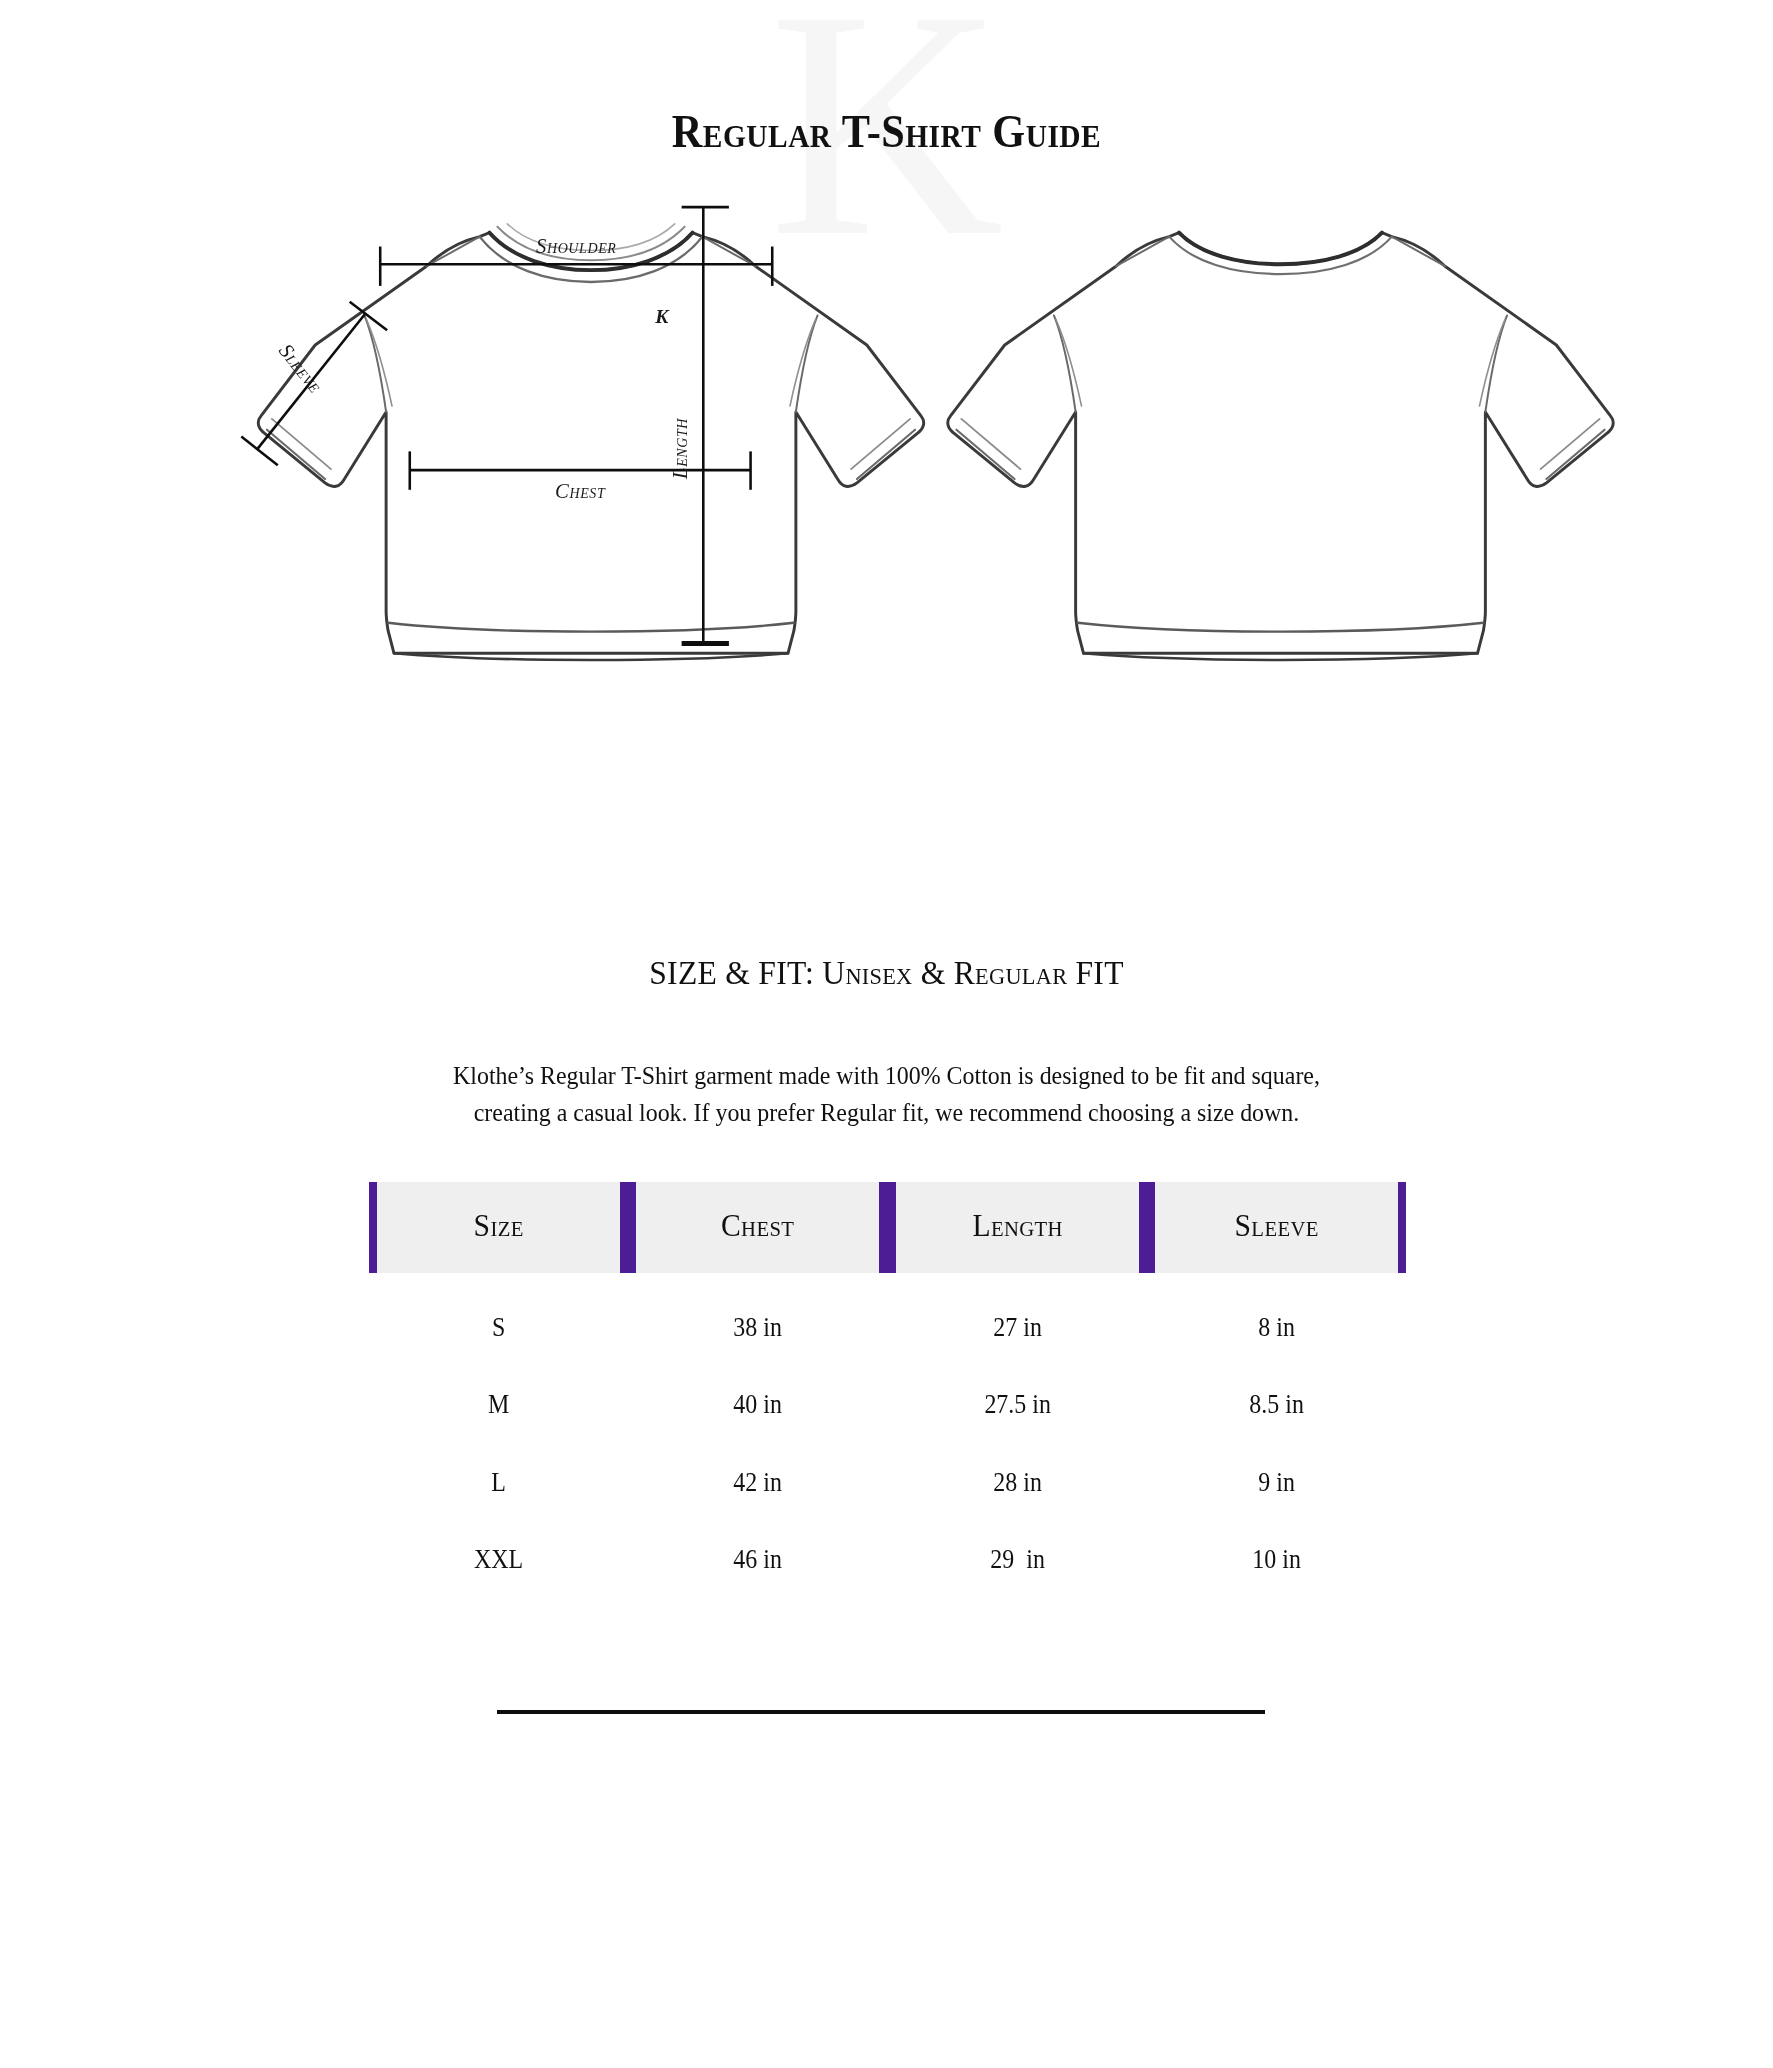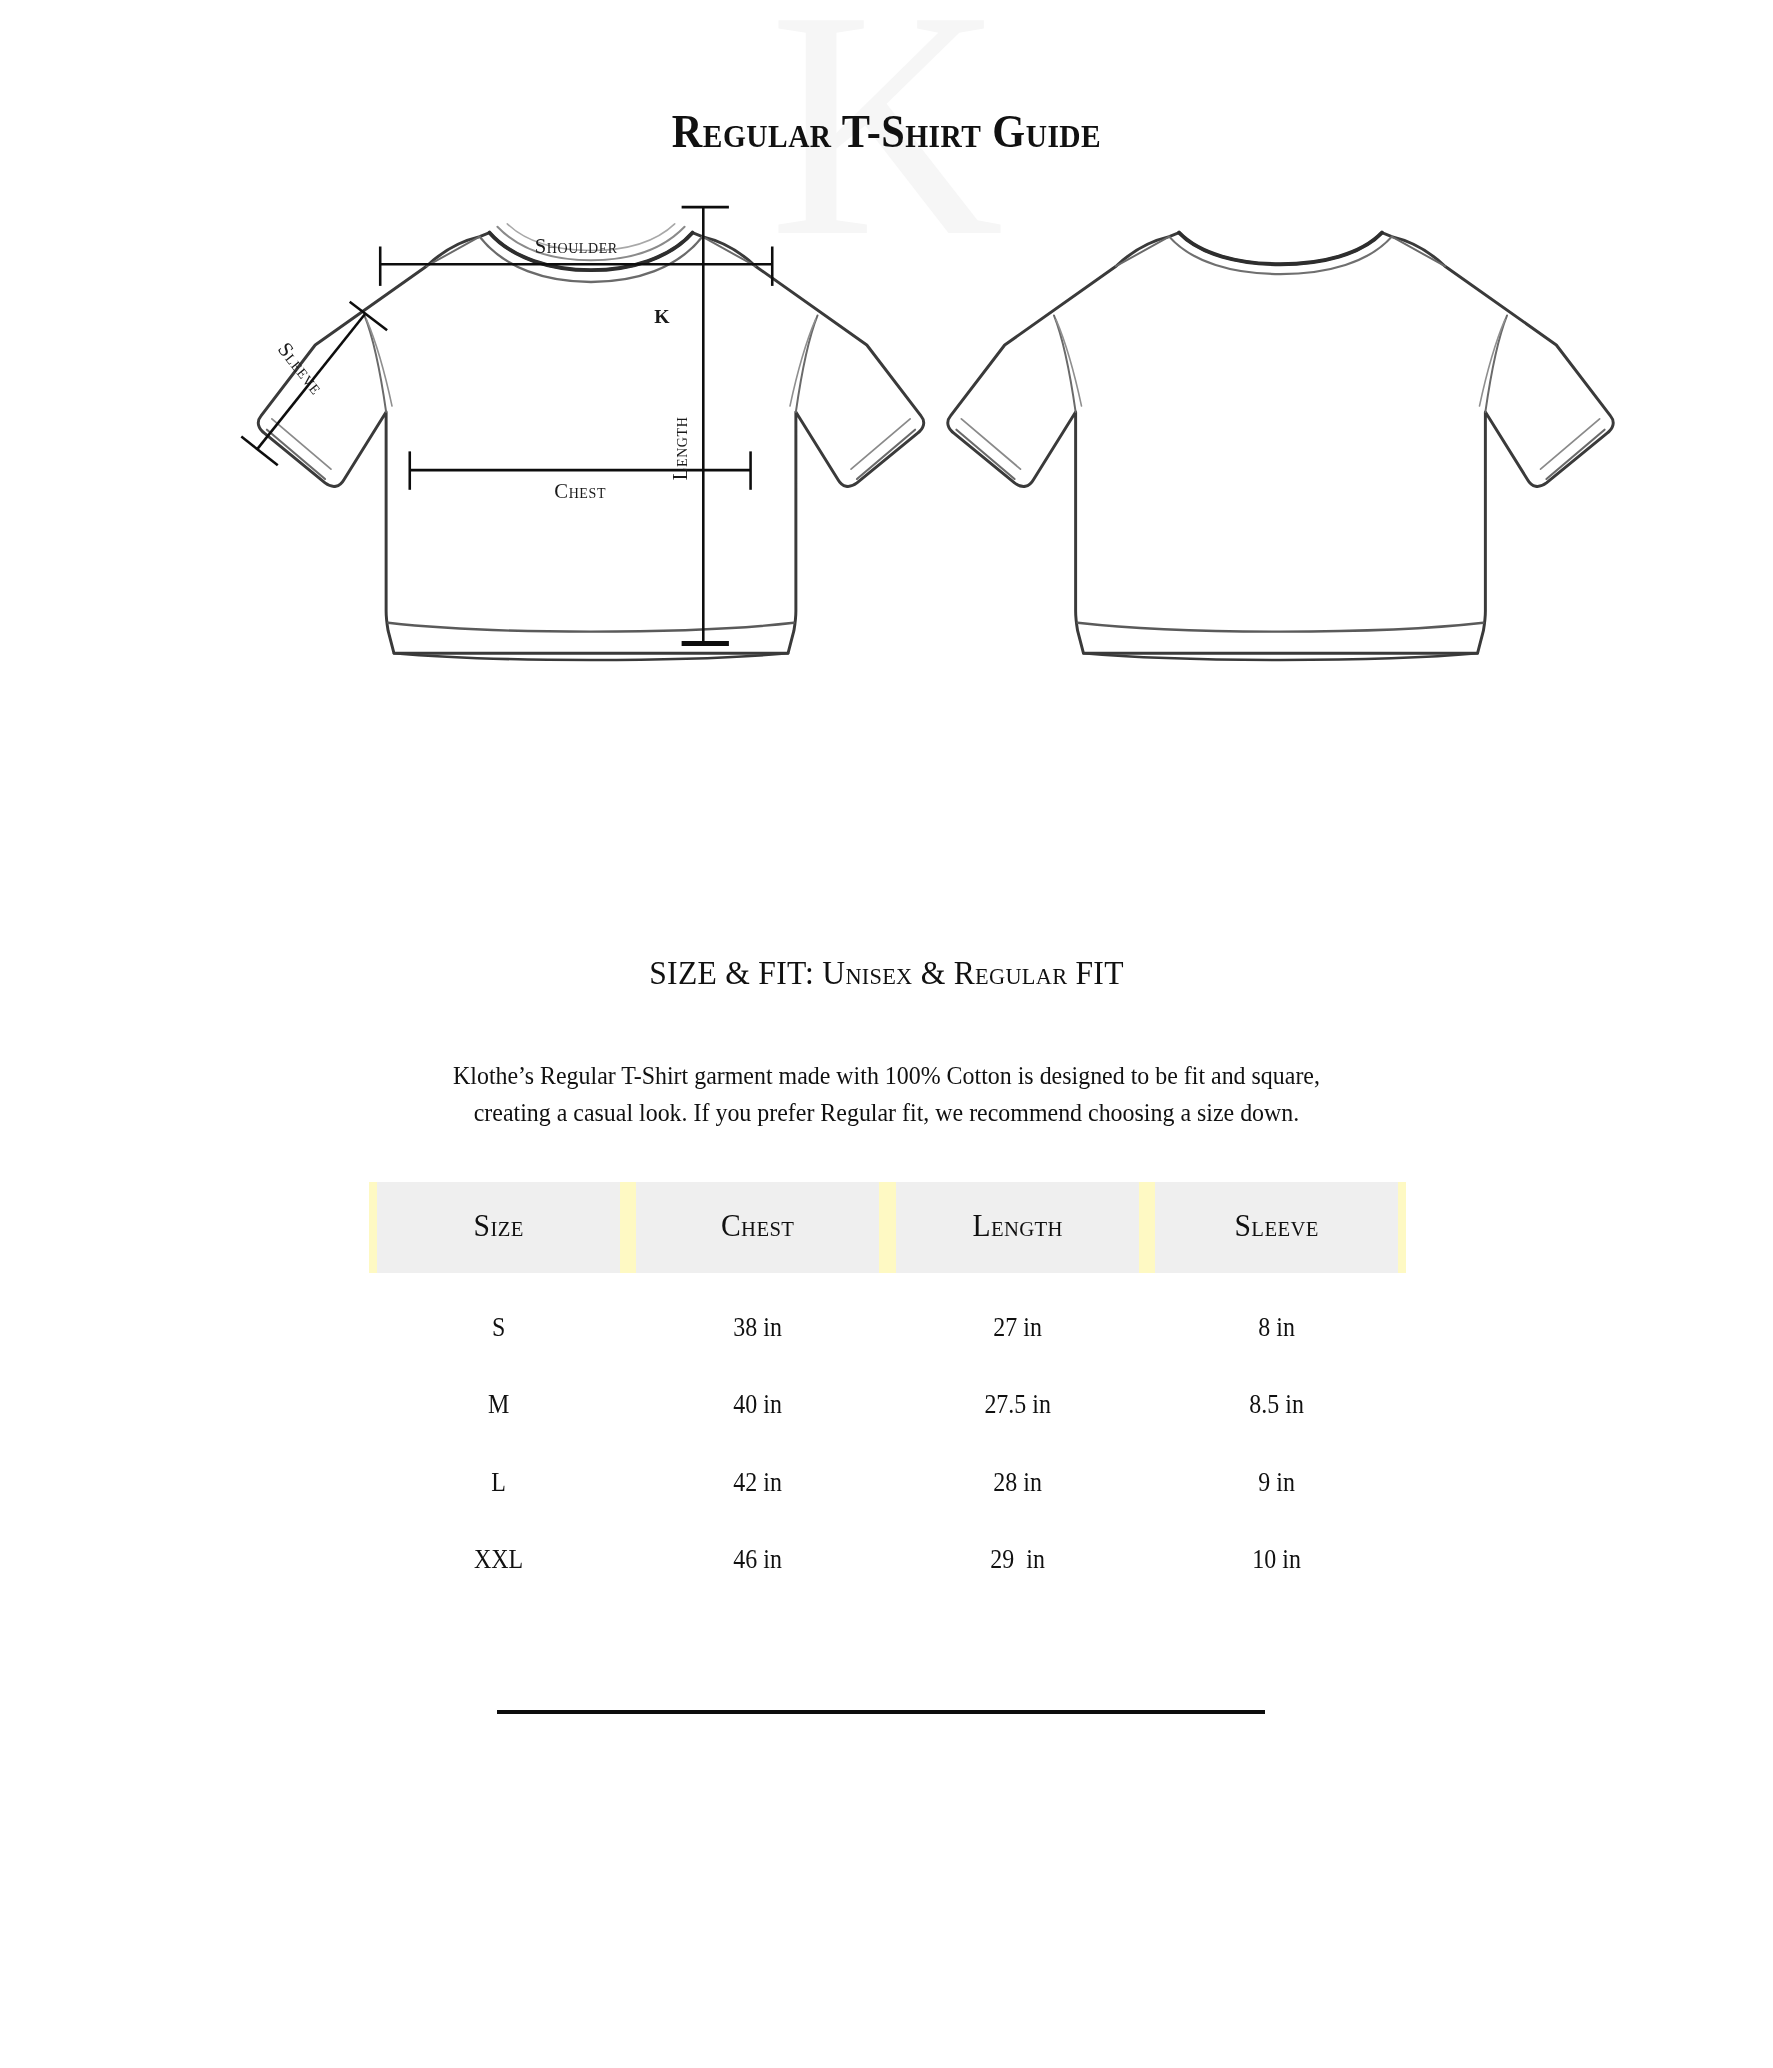--- a/index.html
+++ b/index.html
@@ -52,20 +52,21 @@
   }
 
   
   .illustration {
     position: absolute;
     top: 197px;
     left: 0;
     width: 1450px;
     height: 690px;
     z-index: 2;
+    font-style: italic;
   }
   .illustration svg {
     display: block;
     width: 1773px;
     height: 690px;
   }
 
   .dim-label {
     font-family: "Liberation Serif", serif;
     font-variant: small-caps;
@@ -120,21 +121,21 @@
   .size-table th {
     background: #efefef;
     font-weight: 400;
     font-variant: small-caps;
     font-size: 31.5px;
     padding: 25.6px 0 29.6px 0;
     text-align: center;
     transform: scaleX(0.94);
     letter-spacing: 0.4px;
   }
-  .size-table thead tr { background: #fef9c3; margin-left: 43px; }
+  .size-table thead tr { background: #4c1d95; margin-left: 43px; }
   .size-table td {
     text-align: center;
     font-size: 26.6px;
     padding: 23.6px 0 22.7px 0;
     transform: scaleX(0.9);
     white-space: pre;
   }
   .size-table tbody tr:first-child td { padding-top: 39px; }
 
   .table-rule {

